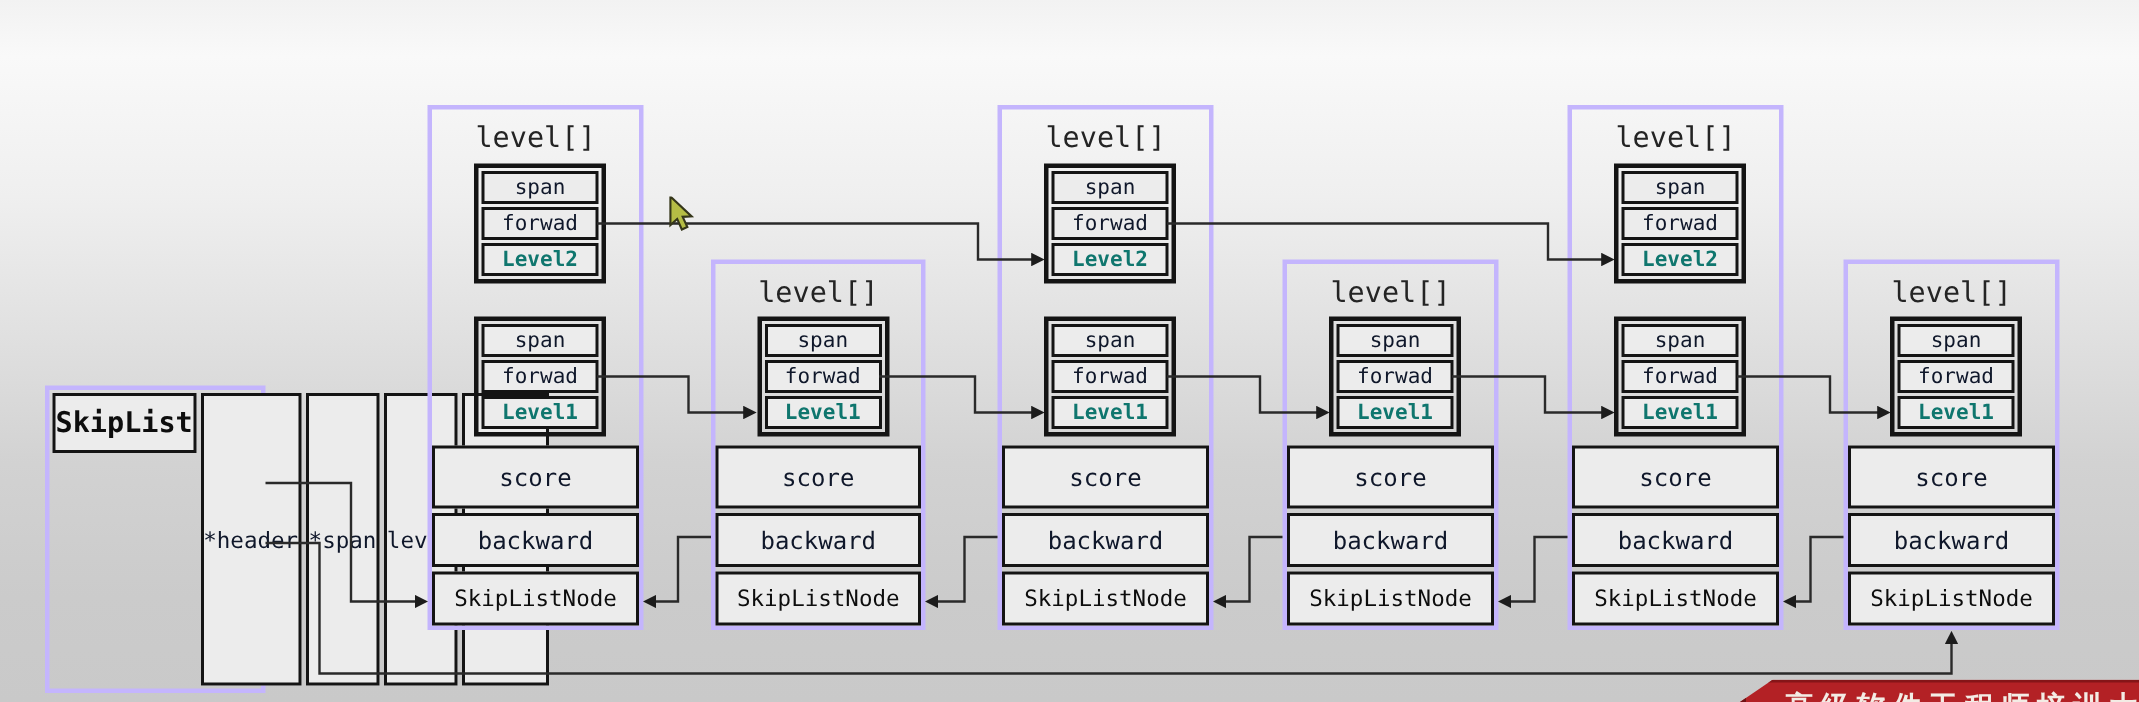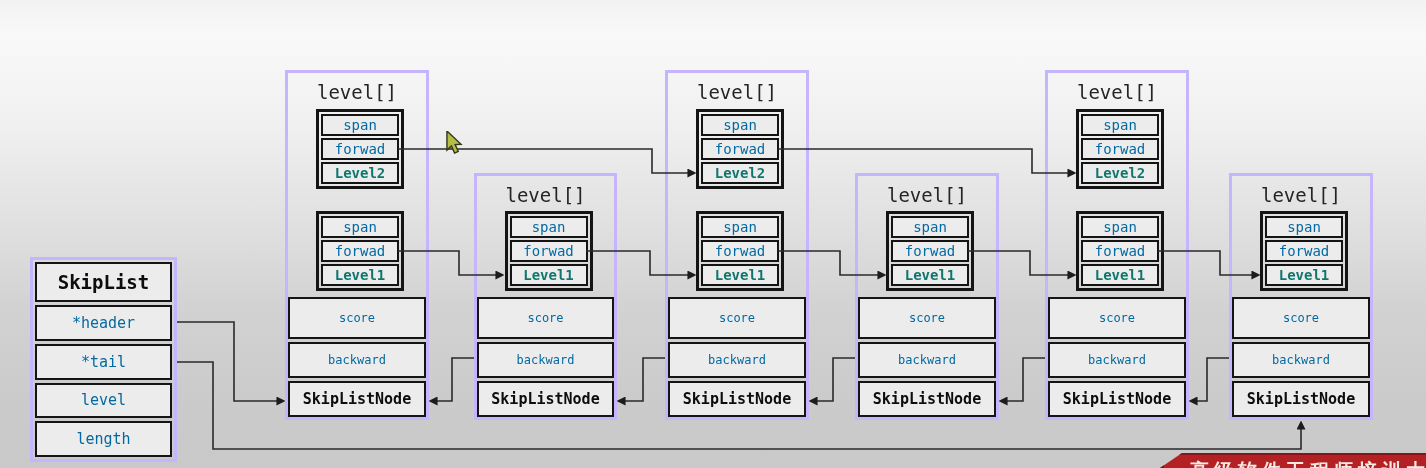--- a/index.html
+++ b/index.html
@@ -7,37 +7,37 @@
     position:relative;
     width:1426px;height:468px;overflow:hidden;
     background:linear-gradient(180deg,#f2f2f2 0%,#f9f9f9 8%,#efefef 28%,#e0e0e0 48%,#d2d2d2 66%,#cbcbcb 85%,#c9c9c9 100%);
     font-family:"DejaVu Sans Mono","Liberation Mono",monospace;
   }
   .canvas{position:absolute;inset:0;}
   .box{position:absolute;border:3px solid #c4b5fd;box-sizing:border-box;}
   .cell{
     border:2px solid #141414;background:#ececec;box-sizing:border-box;
     display:flex;align-items:center;justify-content:center;
-    color:#0369a1;
+    color:#0f172a;
   }
   .node-title{
     position:absolute;left:0;right:0;top:3px;height:32px;
     display:flex;align-items:center;justify-content:center;
     font-size:19px;color:#242424;
   }
   .lvlbox{
     position:absolute;border:3px solid #141414;box-sizing:border-box;
     display:flex;flex-direction:column;gap:2px;padding:2px;background:transparent;
   }
   .lvl-cell{flex:1;font-size:14px;}
   .bold{font-weight:bold;color:#0f766e;}
-  .row-cell{position:absolute;left:0;right:0;font-size:12px;}
-  .sln-cell{font-size:15px;font-weight:bold;color:#0d0d0d;}
+  .row-cell{position:absolute;left:0;right:0;font-size:16px;}
+  .sln-cell{font-size:15px;font-weight:normal;color:#0d0d0d;}
   #skiplist-box{
-    display:flex;flex-direction:column;gap:3px;padding:2px;background:transparent;
+    display:flex;flex-direction:row;gap:3px;padding:2px;background:transparent;
   }
   #skiplist-title{height:40px;font-size:19px;font-weight:bold;color:#0d0d0d;}
   .sl-row{flex:1;font-size:15px;}
   #edges-svg{position:absolute;left:0;top:0;pointer-events:none;}
   #cursor-svg{position:absolute;pointer-events:none;}
   #banner{
     position:absolute;left:1160px;top:453px;width:266px;height:15px;
     background:#b32125;overflow:hidden;box-sizing:border-box;
     clip-path:polygon(22px 0,100% 0,100% 100%,0 100%);
     box-shadow:inset 0 2px 0 #851518, inset 24px 0 0 -20px #6f1215;
@@ -50,21 +50,21 @@
 </style>
 </head>
 <body>
 
 <div class="canvas">
 
   <div class="box" id="skiplist-box" style="left:30px;top:257px;width:147px;height:205px;">
     <div class="cell" id="skiplist-title">SkipList</div>
 
   <div class="cell sl-row">*header</div>
-      <div class="cell sl-row">*tail</div>
+      <div class="cell sl-row">*span</div>
       <div class="cell sl-row">level</div>
       <div class="cell sl-row">length</div>
     </div>
 
   <div id="nodes-layer">
       <div class="box" style="left: 285px; top: 70px; width: 144px; height: 350px;">
         <div class="node-title">level[]</div>
         <div class="lvlbox" style="left: 28px; width: 88px; top: 36px; height: 80px;">
           <div class="cell lvl-cell ">span</div>
           <div class="cell lvl-cell ">forwad</div>

